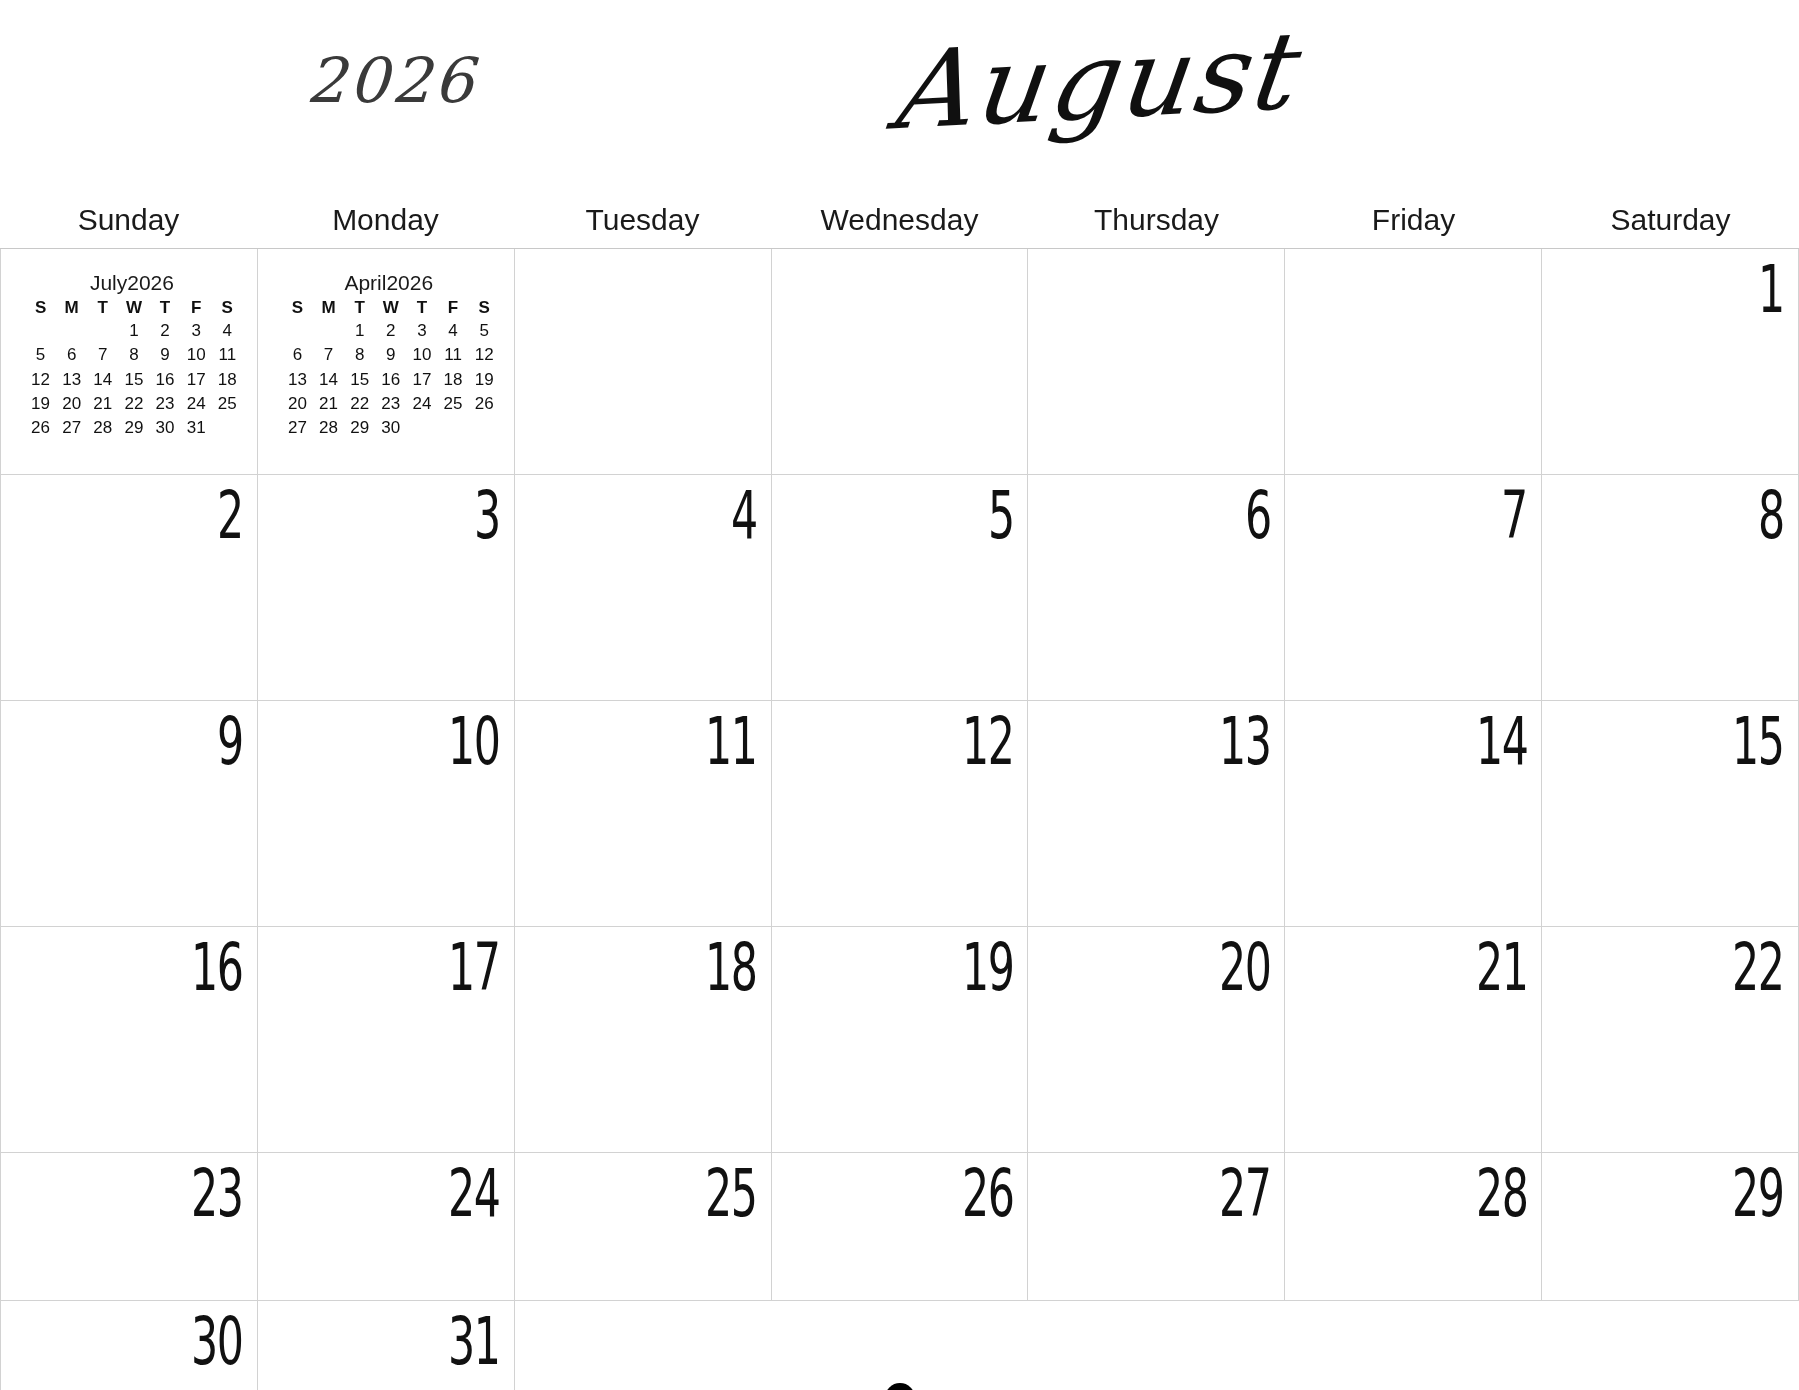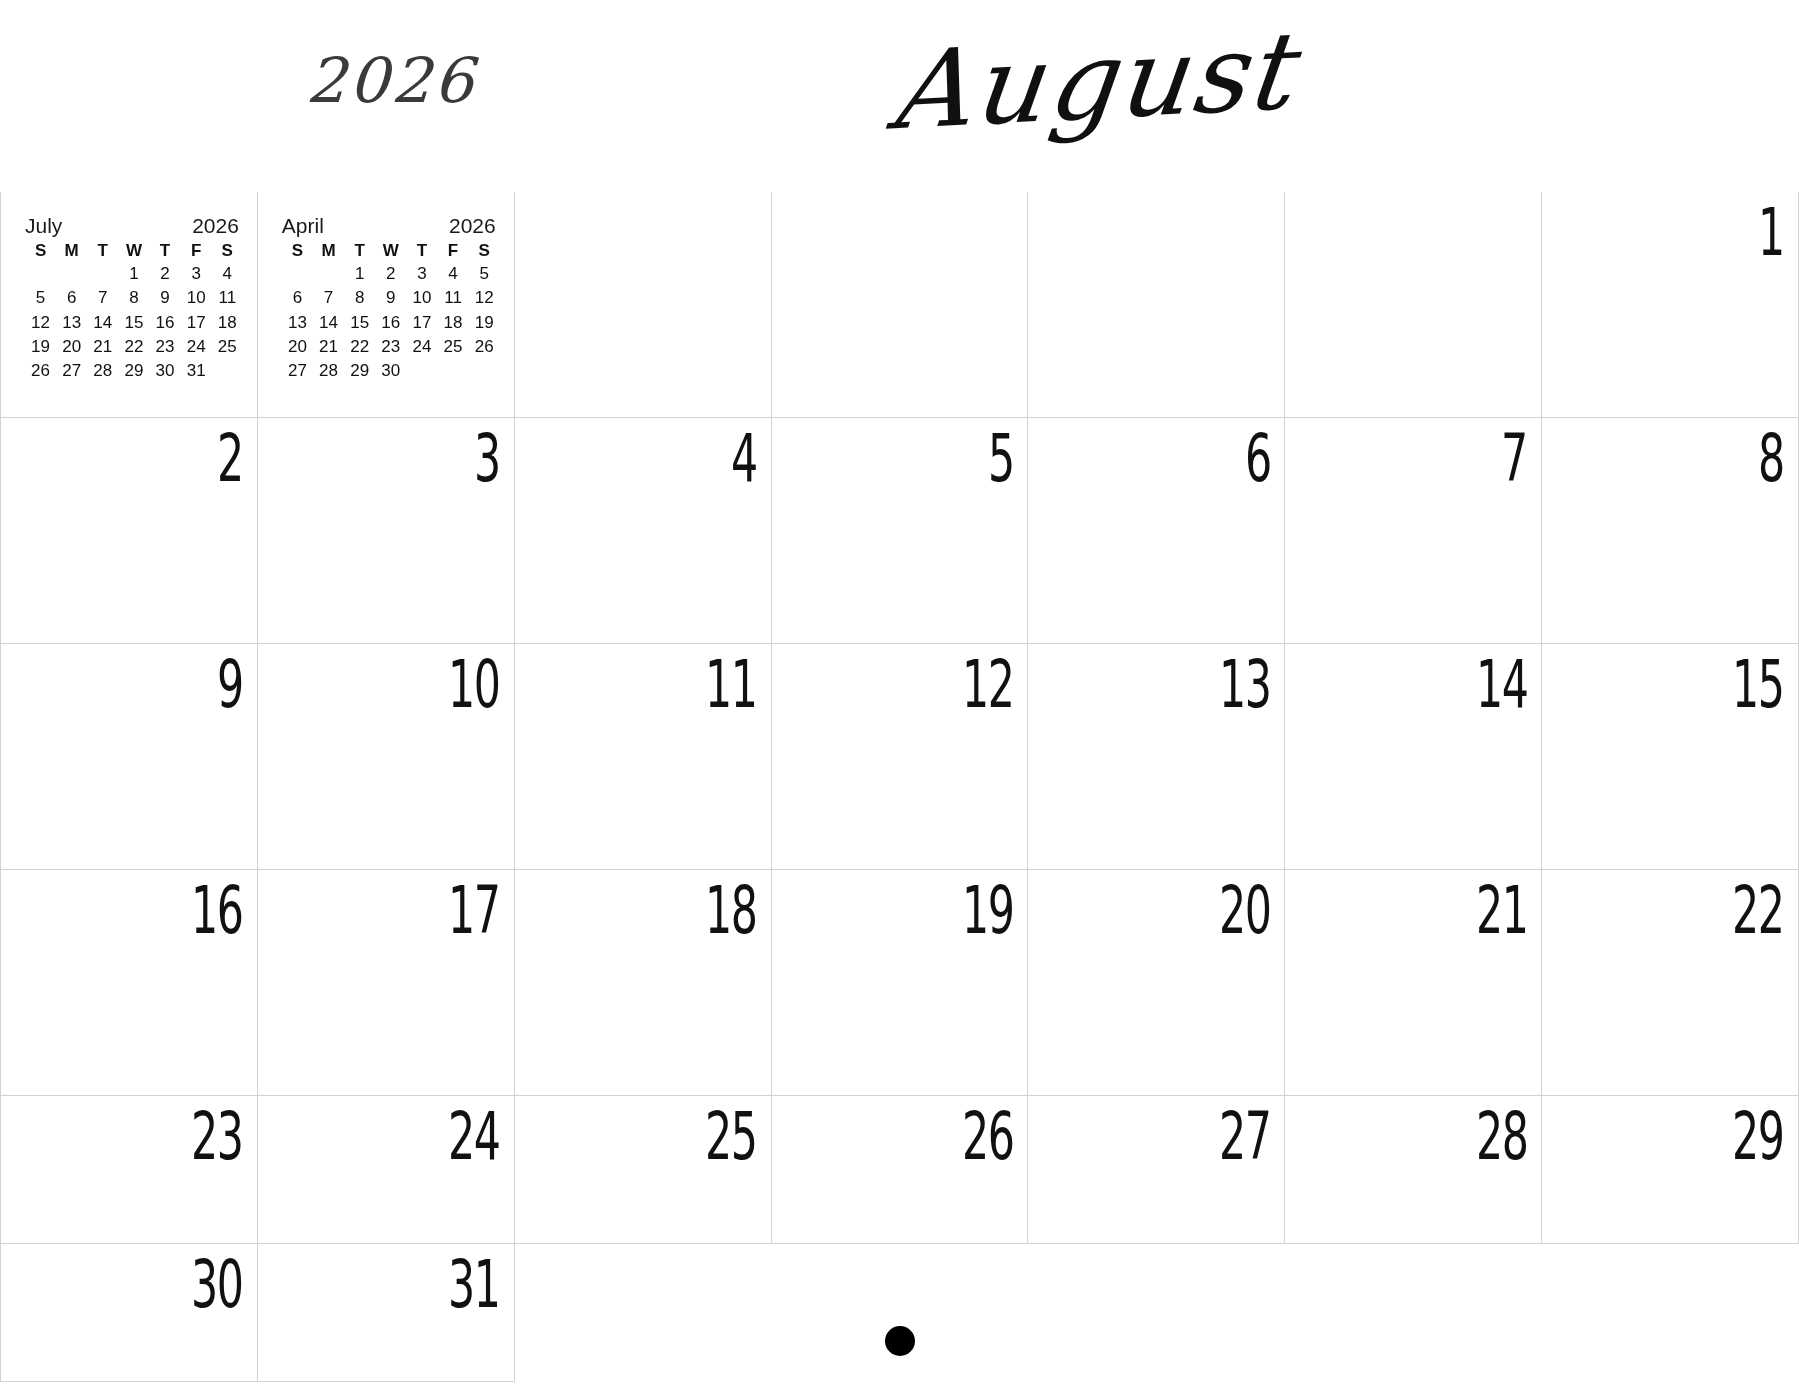--- a/index.html
+++ b/index.html
@@ -114,21 +114,21 @@
   
   .mini {
     position: absolute;
     left: 24px;
     top: 22px;
     right: 14px;
     font-family: "Liberation Sans", sans-serif;
   }
   .mini-head {
     display: flex;
-    justify-content: space-between;
+    justify-content: center;
     font-size: 21px;
     color: #1a1a1a;
     margin-bottom: 3px;
     padding-right: 4px;
   }
   .mini-dow {
     display: grid;
     grid-template-columns: repeat(7, 1fr);
     font-size: 17px;
     font-weight: bold;
@@ -155,20 +155,29 @@
 </head>
 <body>
 
 <div class="page">
 
   <div class="header">
     <div class="year">2026</div>
     <div class="month-name">August</div>
   </div>
 
+  <div class="weekdays">
+    <div class="weekday">Sunday</div>
+    <div class="weekday">Monday</div>
+    <div class="weekday">Tuesday</div>
+    <div class="weekday">Wednesday</div>
+    <div class="weekday">Thursday</div>
+    <div class="weekday">Friday</div>
+    <div class="weekday">Saturday</div>
+  </div>
 
   <div class="grid">
     <div class="cell">
       <div class="mini">
         <div class="mini-head">
           <span>July</span>
           <span>2026</span>
         </div>
         <div class="mini-dow">
           <span>S</span>

